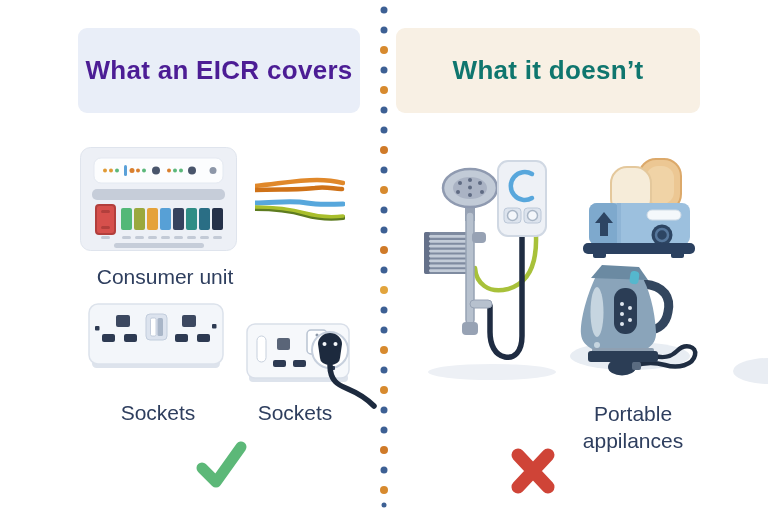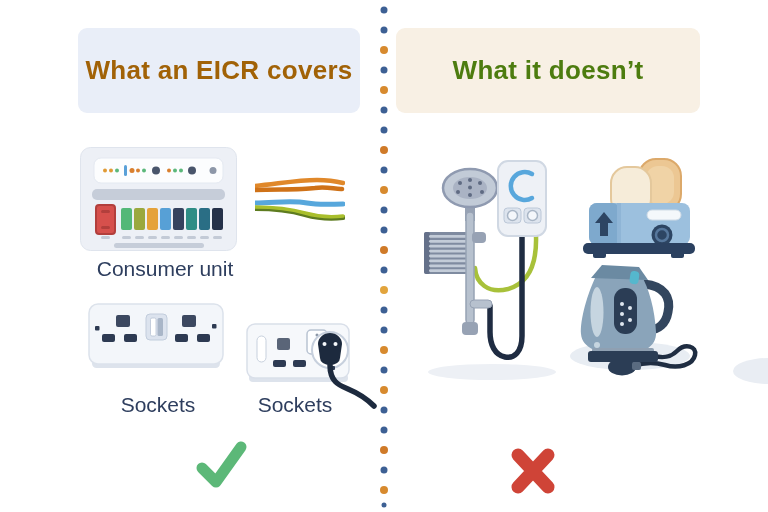--- a/index.html
+++ b/index.html
@@ -4,25 +4,25 @@
 <style>
   html,body { margin:0; padding:0; background:#ffffff; }
   .canvas {
     position:relative; width:768px; height:512px; background:#ffffff;
     font-family:"Liberation Sans", sans-serif; overflow:hidden;
   }
   .hdr {
     position:absolute; display:flex; align-items:center; justify-content:center;
     border-radius:9px; font-weight:bold; font-size:26px; letter-spacing:.3px;
   }
-  .hdr-left  { left:78px;  top:28px; width:282px; height:85px; background:#e9eef8; color:#a16207; }
-  .hdr-right { left:396px; top:28px; width:304px; height:85px; background:#f8f0e4; color:#4d7c0f; }
+  .hdr-left  { left:78px;  top:28px; width:282px; height:85px; background:#e9eef8; color:#4c1d95; }
+  .hdr-right { left:396px; top:28px; width:304px; height:85px; background:#f8f0e4; color:#0f766e; }
   .lbl {
     position:absolute; font-size:21px; font-weight:500; color:#2e3e5e;
-    text-align:center; line-height:27px;
+    text-align:center; line-height:27px;margin-top:8px;
   }
   .lbl-consumer { left:85px;  top:255px; width:160px; }
   .lbl-wiring   { left:240px; top:255px; width:120px; }
   .lbl-sockets1 { left:98px;  top:391px; width:120px; }
   .lbl-sockets2 { left:235px; top:391px; width:120px; }
   .lbl-fixed    { left:400px; top:392px; width:180px; }
   .lbl-portable { left:572px; top:392px; width:122px; }
   .icon-block { position:absolute; }
   .pos-divider  { left:377px; top:0;     width:14px;  height:512px; }
   .pos-consumer { left:80px;  top:147px; }
@@ -229,20 +229,21 @@
     <circle cx="29" cy="83" r="3" fill="#c6d5e0"></circle>
     <rect x="46" y="26" width="23" height="46" rx="11" fill="#2b3d55"></rect>
     <circle cx="54" cy="42" r="2" fill="#dfe7ef"></circle>
       <circle cx="62" cy="46" r="2" fill="#dfe7ef"></circle>
     <circle cx="54" cy="52" r="2" fill="#dfe7ef"></circle>
       <circle cx="62" cy="58" r="2" fill="#dfe7ef"></circle>
     <circle cx="54" cy="62" r="2" fill="#dfe7ef"></circle>
     <rect x="24" y="86" width="62" height="5" rx="2" fill="#8fa0b2"></rect>
     <rect x="20" y="89" width="70" height="11" rx="3" fill="#2b3d55"></rect>
   </svg>
+  <div class="lbl lbl-portable">Portable appilances</div>
 
   <svg class="icon-block pos-cross" width="60" height="62" viewBox="0 0 60 62">
     <path d="M15,17 L45,49 M45,17 L15,49" stroke="#cf4437" stroke-width="13" fill="none" stroke-linecap="round"></path>
   </svg>
 
   <div class="edge-shadow"></div>
 
 </div>
 
 </body></html>

